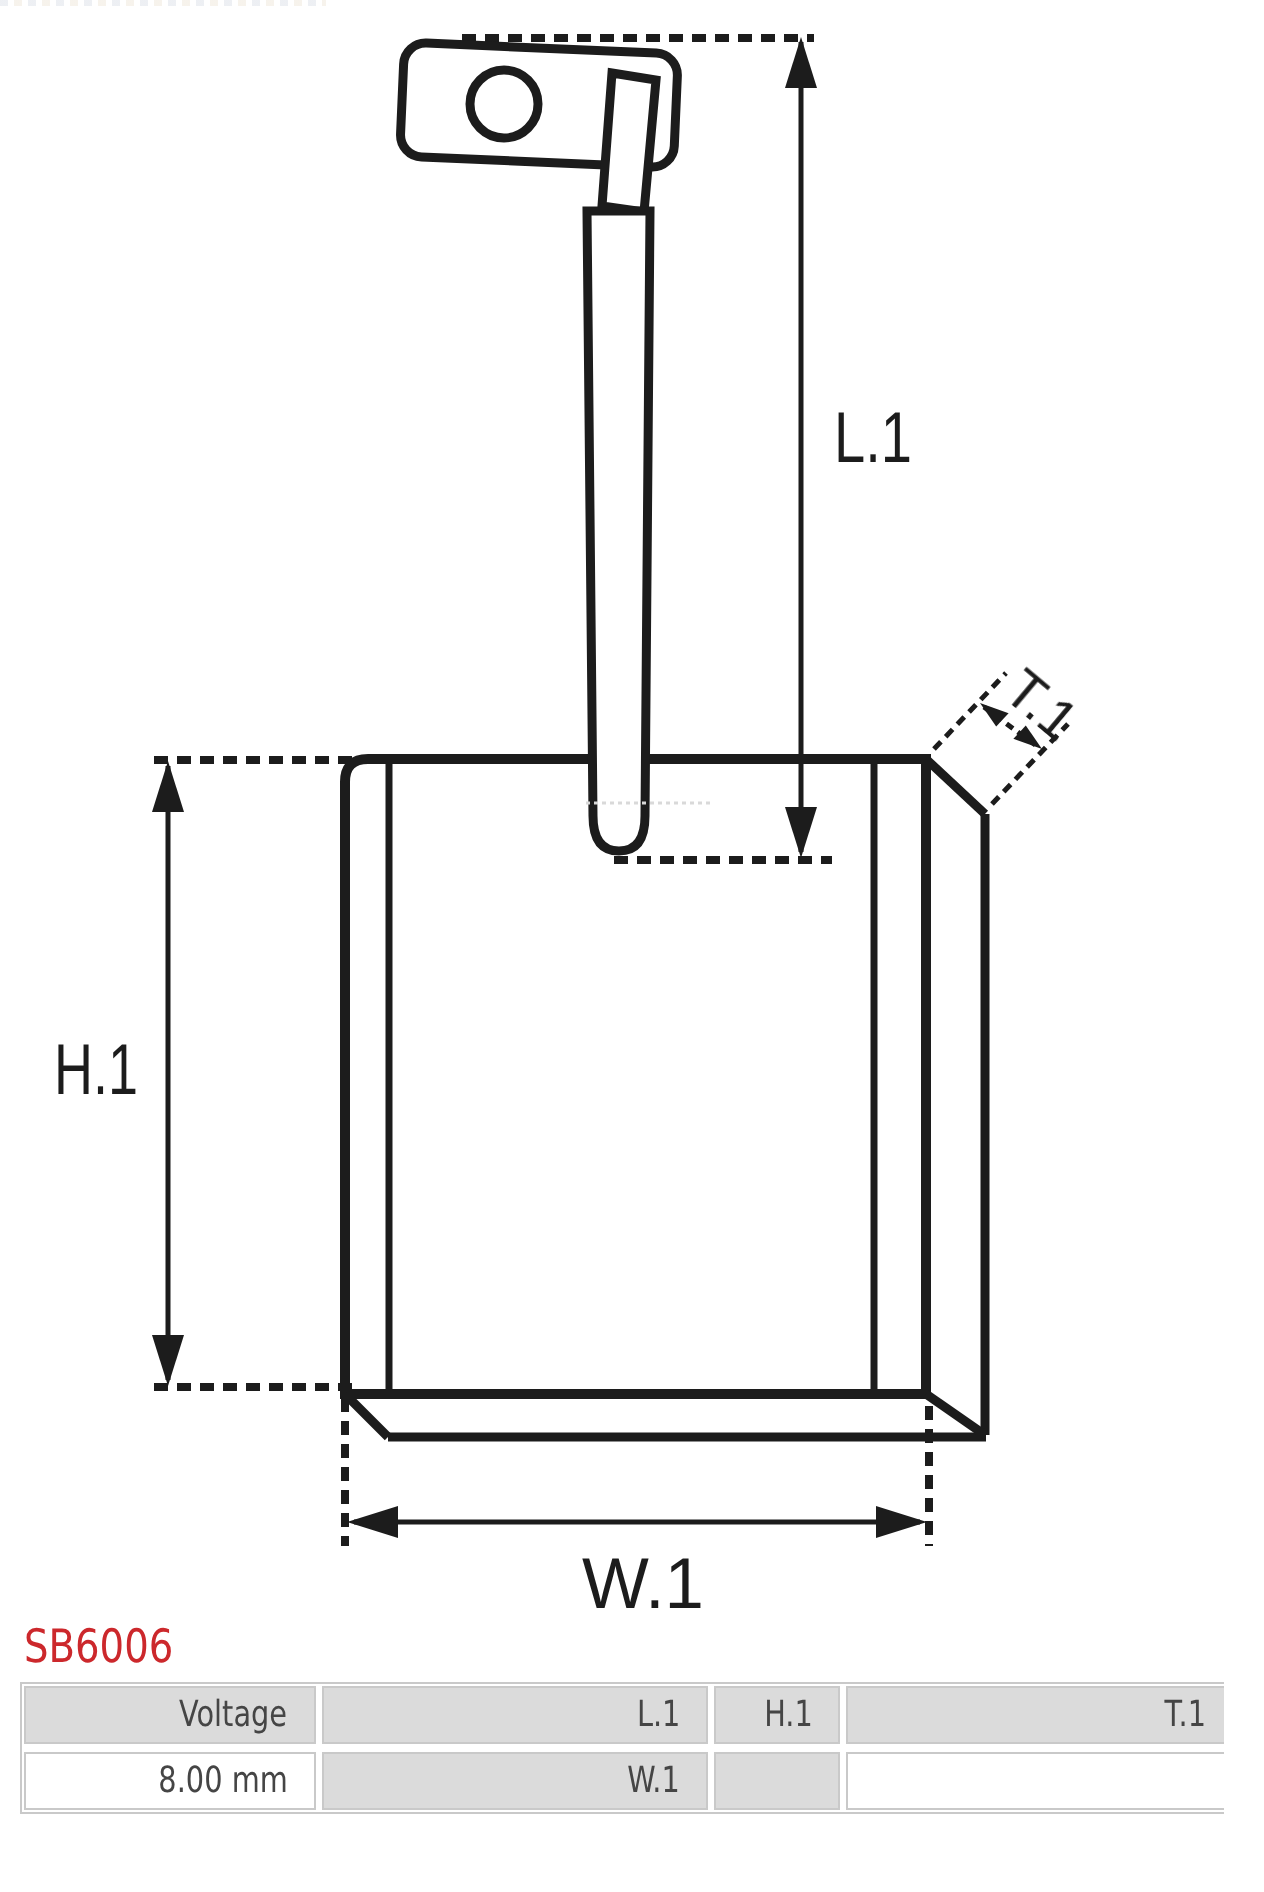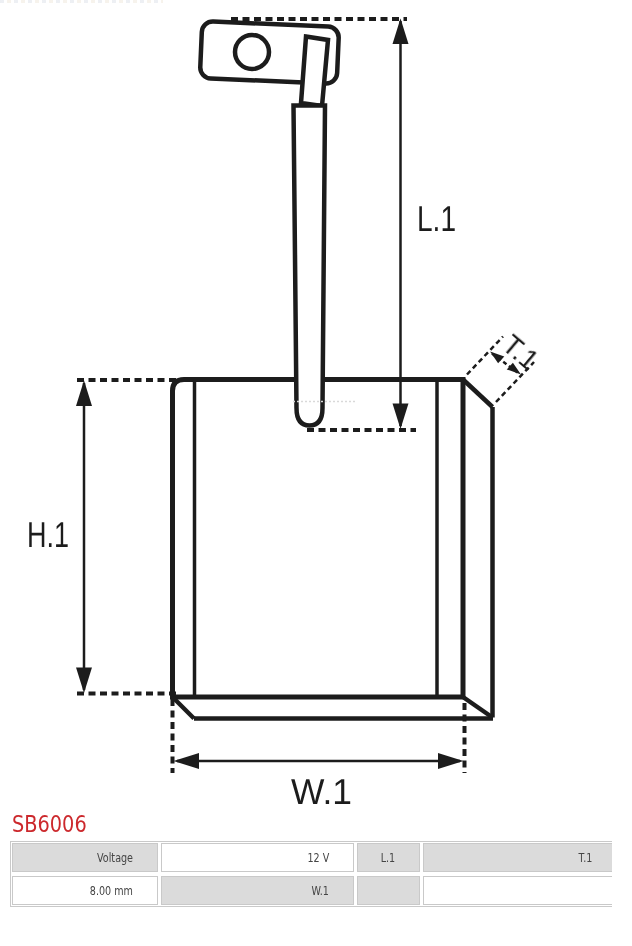--- a/index.html
+++ b/index.html
@@ -19,21 +19,21 @@
     text-rendering:geometricprecision;}
   .partnum{position:absolute;left:12px;top:812px;height:24px;color:var(--part-number-red);
     font-size:23px;line-height:24px;}
   .partnum span{display:inline-block;transform:scaleX(.84);transform-origin:0 50%;}
   .spec-table{position:absolute;left:10px;top:841px;width:605px;
     border:1px solid var(--cell-border);padding:1px;
     display:grid;grid-template-columns:146px 193px 63px 194px;
     grid-auto-rows:29px;column-gap:3px;row-gap:4px;}
   .cell{border:1px solid var(--cell-border);box-sizing:border-box;
     display:flex;align-items:center;justify-content:flex-end;
-    padding-right:24px;font-size:12px;color:var(--table-text);background:#fff;}
+    padding-right:13px;font-size:18px;color:var(--table-text);background:#fff;}
   .cell.label{background:var(--label-cell-bg);}
   .cell span{display:inline-block;transform:scaleX(.8);transform-origin:100% 50%;white-space:nowrap;}
 </style>
 </head>
 <body>
 
 <div class="page">
   <div class="logo-remnant"></div>
 
   <svg class="diagram" width="632" height="946" viewBox="0 0 632 946">
@@ -106,27 +106,27 @@
   </svg>
 
   <div class="partnum">
     <span>SB6006</span>
   </div>
 
   <div class="spec-table">
     <div class="cell label">
         <span>Voltage</span>
       </div>
-    <div class="cell value">
-        <span>12 V</span>
-      </div>
     <div class="cell label">
         <span>L.1</span>
       </div>
 
+    <div class="cell label">
+        <span>H.1</span>
+      </div>
     <div class="cell label">
         <span>T.1</span>
       </div>
     <div class="cell value">
         <span>8.00 mm</span>
       </div>
 
     <div class="cell label">
         <span>W.1</span>
       </div>

